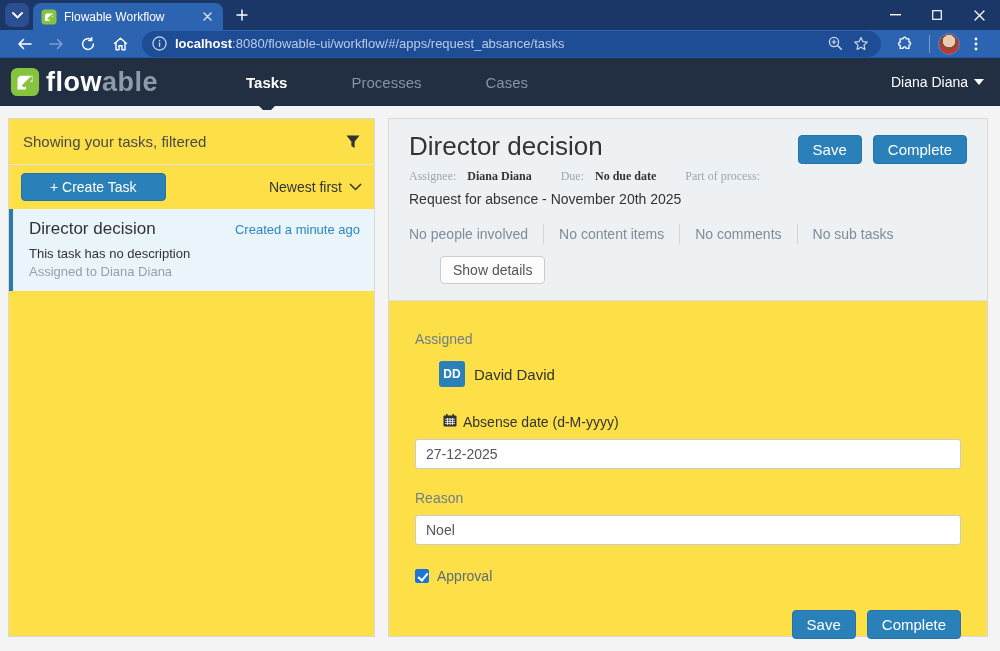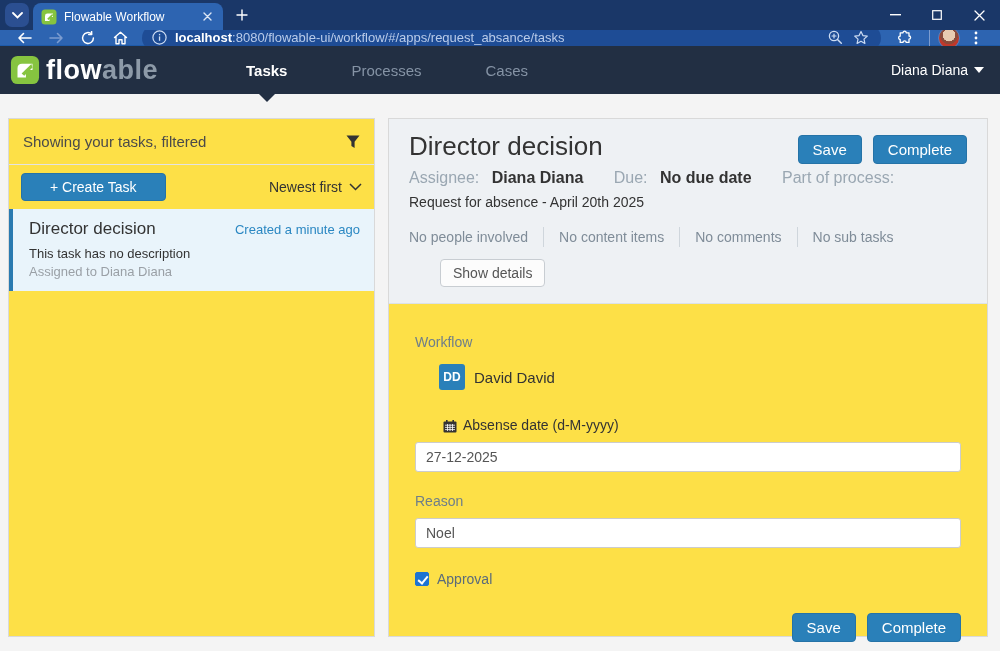--- a/index.html
+++ b/index.html
@@ -11,21 +11,21 @@
   .tab-search { width: 24px; height: 24px; margin: 0 4px 3px 5px; border-radius: 7px; background: #2b4f91; display: flex; align-items: center; justify-content: center; }
   .tab { width: 190px; height: 27px; background: #2d64b1; border-radius: 8px 8px 0 0; display: flex; align-items: center; padding: 0 8px; color: #fff; }
   .tab-favicon { width: 16px; height: 16px; margin-right: 7px; flex: 0 0 auto; }
   .tab-title { font-size: 12px; flex: 1; white-space: nowrap; overflow: hidden; }
   .tab-close { width: 16px; height: 16px; display: flex; align-items: center; justify-content: center; border-radius: 50%; }
   .new-tab { width: 26px; height: 26px; margin: 0 0 2px 6px; display: flex; align-items: center; justify-content: center; }
   .win-controls { position: absolute; right: 0; top: 0; height: 30px; display: flex; }
   .win-btn { width: 42px; height: 30px; display: flex; align-items: center; justify-content: center; }
 
   
-  .toolbar { height: 16px; background: #2d64b1; display: flex; align-items: center; padding: 0 8px; border-bottom: 1px solid #1d5aa9; }
+  .toolbar { height: 28px; background: #2d64b1; display: flex; align-items: center; padding: 0 8px; border-bottom: 1px solid #1d5aa9; }
   .nav-icon { width: 26px; height: 26px; display: flex; align-items: center; justify-content: center; margin: 0 3px; border-radius: 50%; }
   .omnibox { flex: 1; height: 26px; margin: 0 8px 0 6px; background: #1e4c95; border-radius: 13px; display: flex; align-items: center; padding: 0 10px; }
   .omnibox .url { flex: 1; font-size: 13px; color: #b9cbe9; margin-left: 8px; white-space: nowrap; overflow: hidden; }
   .omnibox .url .host { color: #ffffff; font-weight: bold; }
   .ob-icon { width: 20px; height: 20px; display: flex; align-items: center; justify-content: center; margin-left: 6px; }
   .tb-right { display: flex; align-items: center; }
   .tb-divider { width: 1px; height: 18px; background: #7c9ccf; margin: 0 8px; }
   .avatar-btn { width: 22px; height: 22px; border-radius: 50%; background: radial-gradient(circle at 50% 36%, #e8cbb0 0 38%, #8a4a3a 39% 55%, #c0392b 56% 100%); border: 1px solid #5580bd; }
 
   
@@ -58,37 +58,37 @@
   .ti-title { font-size: 17px; color: #333; }
   .ti-created { font-size: 13px; color: #2a87c2; }
   .ti-desc { font-size: 13px; color: #333; margin-top: 7px; }
   .ti-assigned { font-size: 13px; color: #9aa0a6; margin-top: 3px; }
 
   
   .detail-header { background: #eef1f4; border-bottom: 1px solid #dbe2e8; padding: 12px 20px 16px 20px; position: relative; }
   .dh-title { font-size: 26px; font-weight: 400; color: #333; }
   .dh-actions { position: absolute; right: 20px; top: 16px; display: flex; }
   .dh-actions .btn-blue { font-size: 15px; padding: 5px 14px; margin-left: 11px; }
-  .dh-meta { font-size: 16px; margin-top: 7px; color: #333; }
+  .dh-meta { font-size: 12px; margin-top: 7px; color: #333; font-family: Liberation Serif, serif; }
   .dh-meta .mlabel { color: #9aa7b2; margin-right: 8px; }
   .dh-meta .mvalue { color: #333; font-weight: 600; margin-right: 26px; }
   .dh-process { font-size: 14px; color: #333; margin-top: 7px; }
   .dh-counters { margin-top: 17px; font-size: 14px; color: #7f8c98; display: flex; }
   .dh-counters .counter { padding: 2px 15px; border-right: 1px solid #cfd6dc; }
   .dh-counters .counter:first-child { padding-left: 0; }
   .dh-counters .counter:last-child { border-right: none; }
   .btn-light { background: #fcfcfc; border: 1px solid #c8cdd2; border-radius: 4px; color: #555; font-size: 14px; padding: 5px 12px; margin: 12px 0 0 31px; font-family: inherit; cursor: pointer; }
 
   
   .form-area { padding: 30px 26px 0 26px; }
   .form-label { font-size: 14px; color: #6e7e8a; }
   .people-row { display: flex; align-items: center; margin-top: 14px; margin-left: 24px; }
   .initials-avatar { width: 26px; height: 26px; background: #2a80b9; border-radius: 3px; color: #fff; font-size: 12px; font-weight: bold; display: flex; align-items: center; justify-content: center; }
   .people-name { font-size: 15px; color: #333; margin-left: 9px; }
-  .date-label { display: flex; align-items: flex-end; font-size: 14px; color: #333; margin-top: 27px; padding-left: 28px; }
+  .date-label { display: flex; align-items: flex-start; font-size: 14px; color: #333; margin-top: 27px; padding-left: 28px; }
   .date-label svg { margin-right: 6px; }
   .text-input { width: 100%; height: 30px; border: 1px solid #ccc; border-radius: 3px; padding: 0 10px; font-size: 14px; color: #555; font-family: inherit; margin-top: 9px; background: #fff; }
   .reason-label { margin-top: 21px; }
   .check-row { display: flex; align-items: center; margin-top: 23px; }
   .checkbox { width: 14px; height: 14px; border: 1px solid #8ab0d0; border-radius: 2px; background: #fff; position: relative; cursor: pointer; }
   .checkbox.checked { background: #1d74d2; border-color: #1d74d2; }
   .checkbox.checked::after { content: ""; position: absolute; left: 4px; top: 1px; width: 4px; height: 8px; border: solid #fff; border-width: 0 2px 2px 0; transform: rotate(40deg); }
   .check-label { font-size: 14px; color: #5a6b7b; margin-left: 8px; }
   .form-footer { display: flex; justify-content: flex-end; margin-top: 26px; }
   .form-footer .btn-blue { font-size: 15px; padding: 5px 14px; margin-left: 11px; }
@@ -258,32 +258,32 @@
         <button class="btn-blue">Save</button>
         <button class="btn-blue">Complete</button>
       </div>
       <div class="dh-meta">
         <span class="mlabel">Assignee:</span>
         <span class="mvalue">Diana Diana</span>
         <span class="mlabel">Due:</span>
         <span class="mvalue">No due date</span>
         <span class="mlabel">Part of process:</span>
       </div>
-      <div class="dh-process">Request for absence - April 20th 2025</div>
+      <div class="dh-process">Request for absence - November 20th 2025</div>
       <div class="dh-counters">
         <span class="counter">No people involved</span>
         <span class="counter">No content items</span>
         <span class="counter">No comments</span>
         <span class="counter">No sub tasks</span>
       </div>
       <button class="btn-light">Show details</button>
     </div>
 
     <div class="form-area">
-      <div class="form-label">Workflow</div>
+      <div class="form-label">Assigned</div>
       <div class="people-row">
         <span class="initials-avatar">DD</span>
         <span class="people-name">David David</span>
       </div>
 
       <div class="date-label">
         <svg width="14" height="13" viewBox="0 0 14 13">
             <rect x="0.5" y="1.5" width="13" height="11" rx="1" fill="#333333"></rect>
             <rect x="3" y="0" width="1.6" height="3" fill="#333333"></rect>
             <rect x="9.4" y="0" width="1.6" height="3" fill="#333333"></rect>

